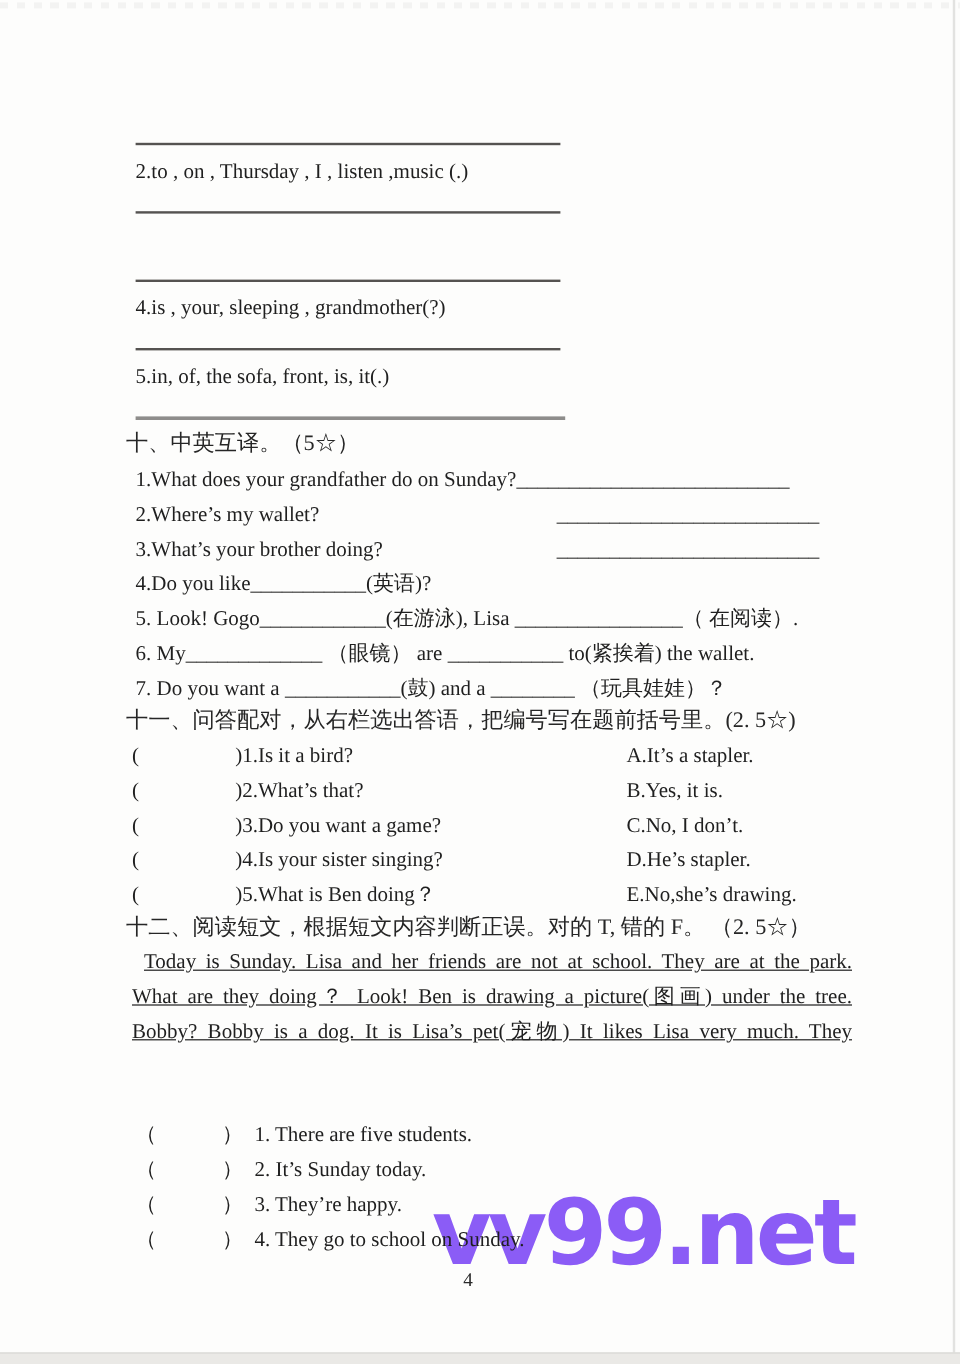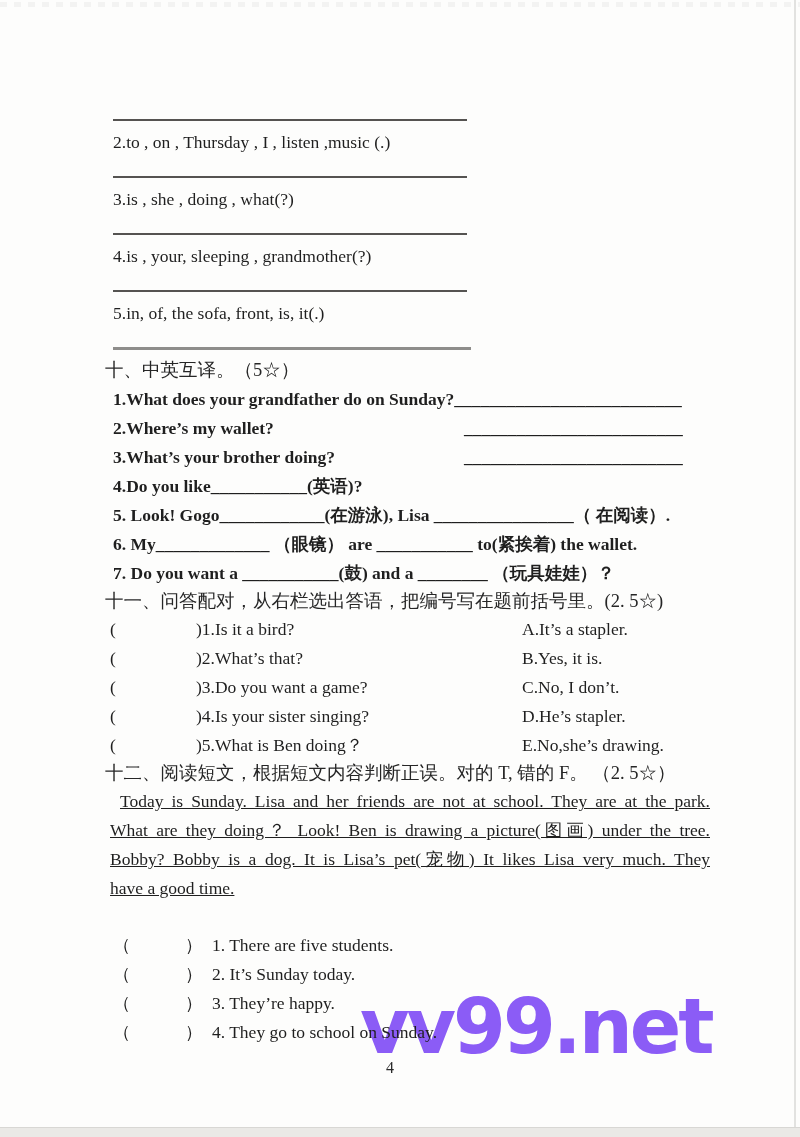--- a/index.html
+++ b/index.html
@@ -25,21 +25,21 @@
     color:#8b5cf6;z-index:0;white-space:nowrap;
   }
   .content{position:absolute;left:0;top:0;width:100%;height:100%;z-index:1;margin-top:11px;}
   
   .rule{left:113px;width:354px;height:2px;background:#555351;}
   .rule-thick{left:113px;width:358px;height:3px;background:#8e8d8b;}
   
   .sentence{left:113px;height:22px;line-height:22px;font-size:17.5px;white-space:nowrap;}
   .sec-title{left:105px;height:24px;line-height:24px;font-size:18.5px;white-space:nowrap;color:#262626;text-align:center;}
   .rows{left:113px;}
-  .row{position:relative;height:29px;line-height:29px;font-size:17.5px;white-space:nowrap;font-weight:bold;}
+  .row{position:relative;height:29px;line-height:29px;font-size:17.5px;white-space:nowrap;}
   .q-fixed{display:inline-block;width:351px;}
   .match-rows{left:110px;}
   .match-row{position:relative;height:29px;line-height:29px;font-size:17.5px;white-space:nowrap;}
   .m-open{position:absolute;left:0;}
   .m-close{position:absolute;left:86px;}
   .m-answer{position:absolute;left:412px;}
   .para{left:110px;top:776px;width:600px;font-size:17.5px;}
   .para-line{height:29px;line-height:29px;text-align:justify;text-align-last:justify;text-decoration:underline;}
   .para-line.first{text-indent:10px;}
   .para-line.last{text-align:left;text-align-last:left;}
@@ -58,21 +58,20 @@
   <div class="abs top-texture"></div>
   <div class="abs right-edge-line"></div>
   <div class="abs bottom-band"></div>
   <div class="abs watermark">vv99.net</div>
 
   <div class="content">
 
     <div class="abs rule" style="top:108px"></div>
     <div class="abs sentence" style="top:120px">2.to , on , Thursday , I , listen ,music (.)</div>
     <div class="abs rule" style="top:165px"></div>
-    <div class="abs sentence" style="top:177px">3.is , she , doing , what(?)</div>
     <div class="abs rule" style="top:222px"></div>
     <div class="abs sentence" style="top:234px">4.is , your, sleeping , grandmother(?)</div>
     <div class="abs rule" style="top:279px"></div>
     <div class="abs sentence" style="top:291px">5.in, of, the sofa, front, is, it(.)</div>
     <div class="abs rule-thick" style="top:336px"></div>
 
     <div class="abs sec-title" style="top:347px">十、中英互译。（5☆）</div>
     <div class="abs rows" style="top:374px">
       <div class="row">
         <span>1.What does your grandfather do on Sunday?</span><span>__________________________</span>
@@ -124,21 +123,20 @@
         <span class="m-close"><span>)</span><span>5.What is Ben doing？</span></span>
         <span class="m-answer">E.No,she’s drawing.</span>
       </div>
     </div>
 
     <div class="abs sec-title" style="top:750px">十二、阅读短文，根据短文内容判断正误。对的 T, 错的 F。 （2. 5☆）</div>
     <div class="abs para">
       <div class="para-line first">Today is Sunday. Lisa and her friends are not at school. They are at the park.</div>
       <div class="para-line">What are they doing？ Look! Ben is drawing a picture(图画) under the tree.</div>
       <div class="para-line">Bobby? Bobby is a dog. It is Lisa’s pet(宠物) It likes Lisa very much. They</div>
-      <div class="para-line last">have a good time.</div>
     </div>
     <div class="abs tf-rows">
       <div class="tf-row">
         <span class="tf-open">（</span>
         <span class="tf-close">）</span>
         <span class="tf-text">1. There are five students.</span>
       </div>
       <div class="tf-row">
         <span class="tf-open">（</span>
         <span class="tf-close">）</span>

